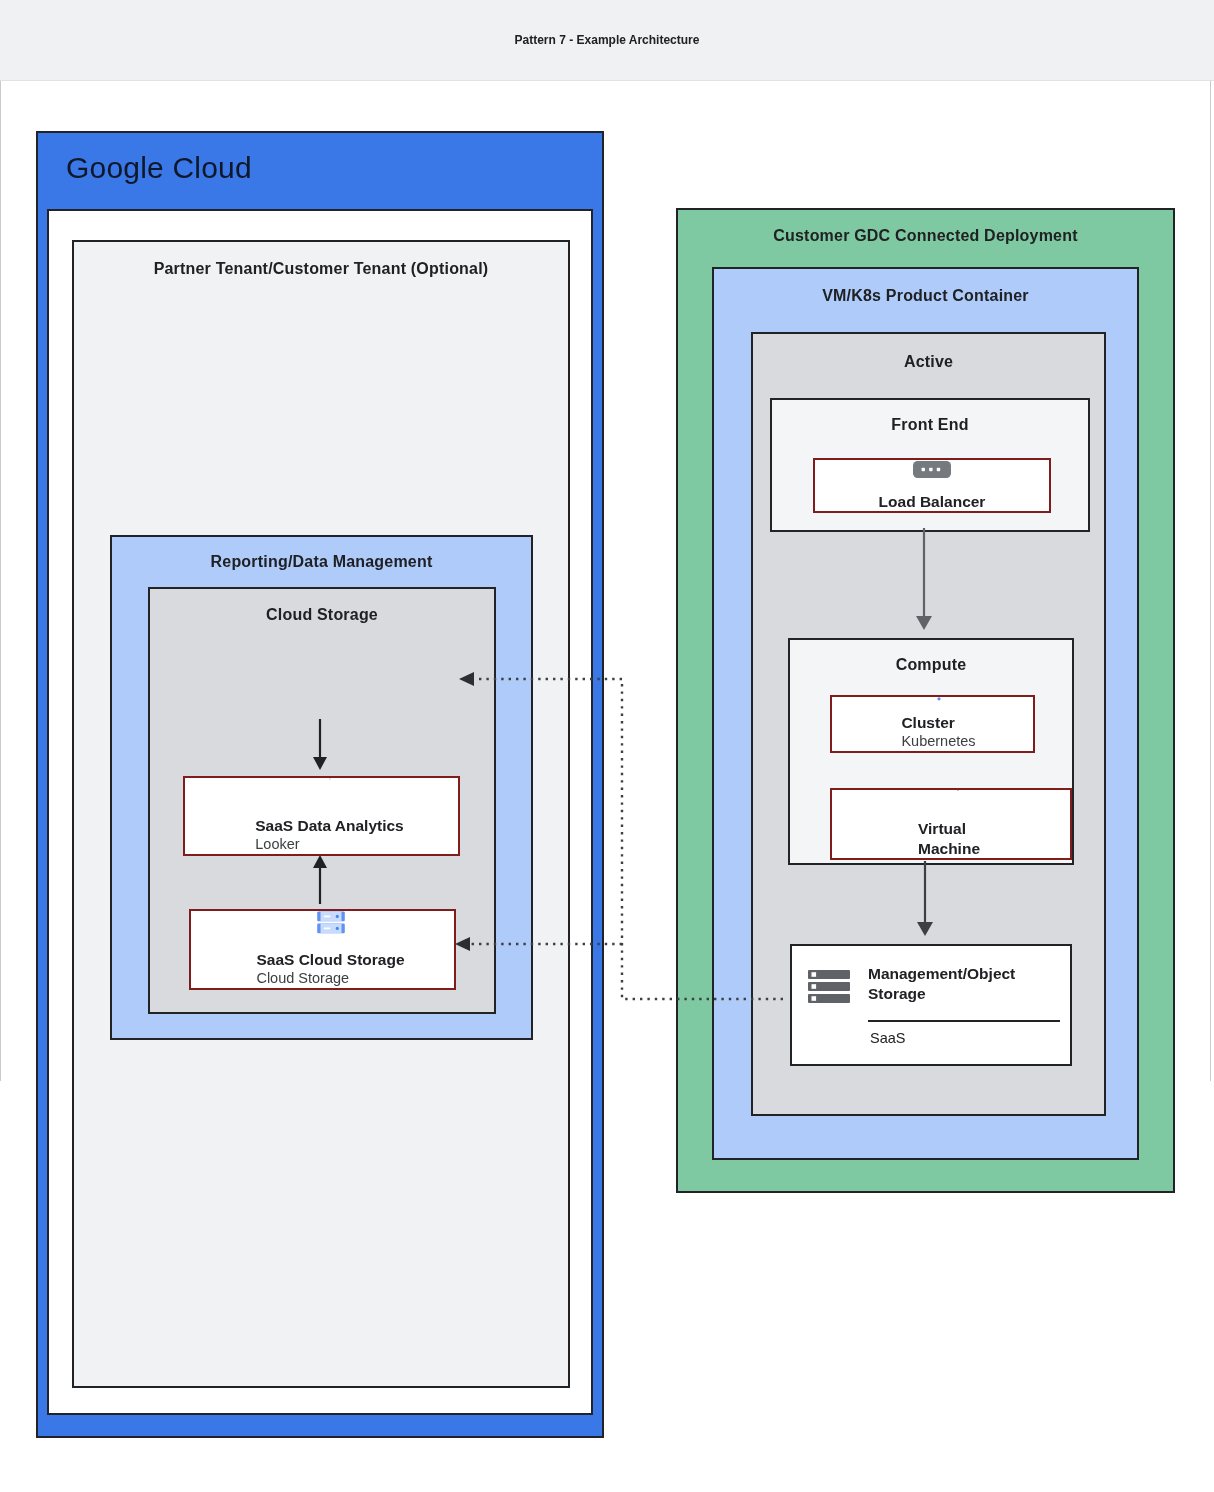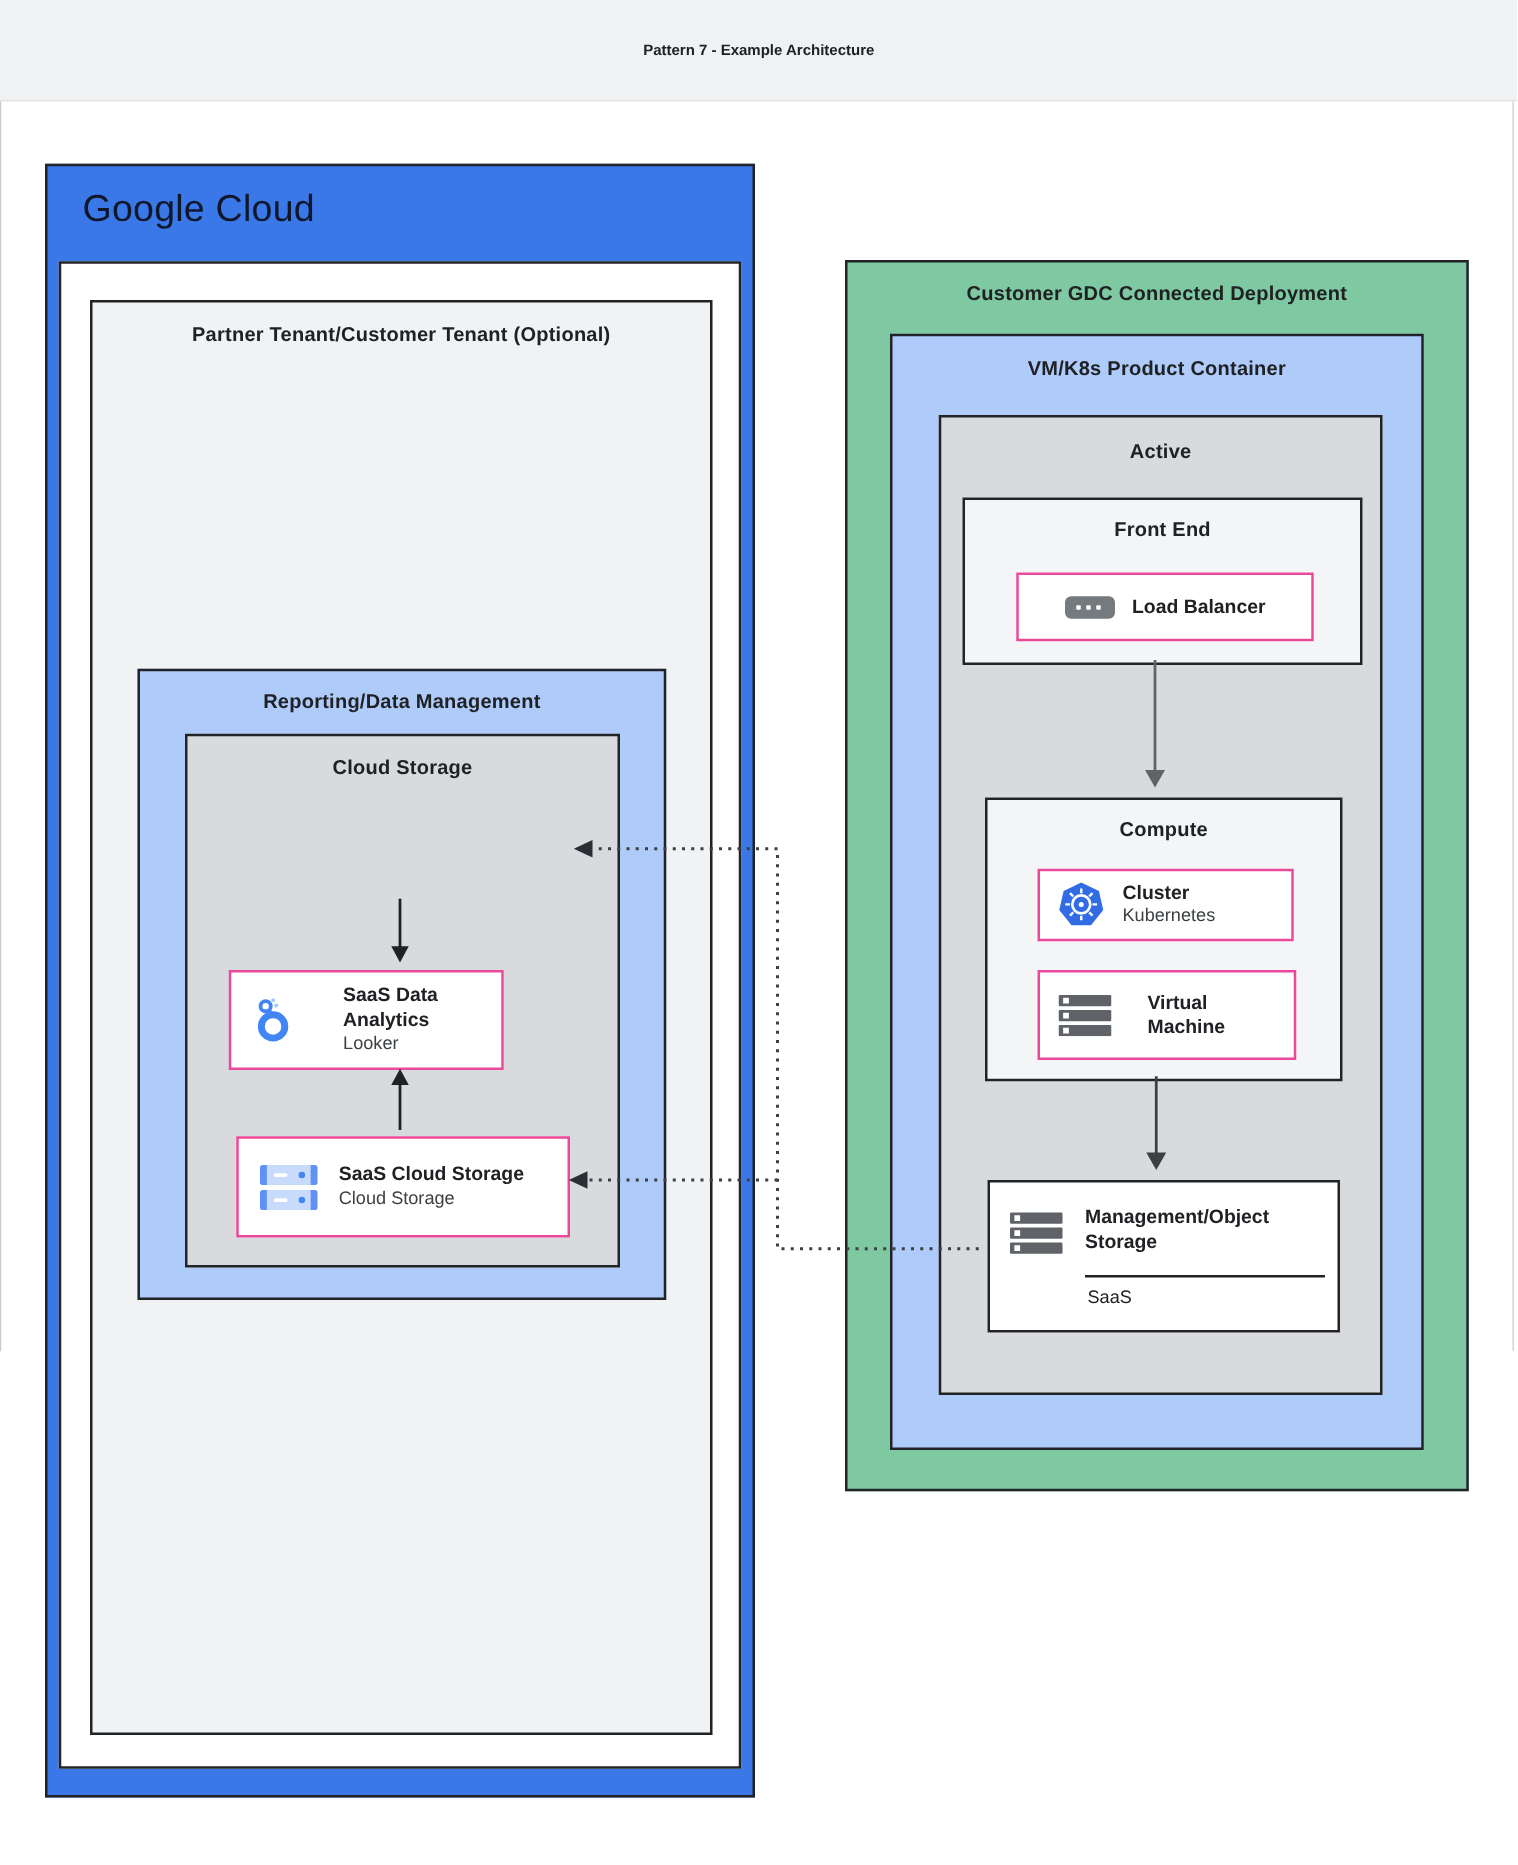--- a/index.html
+++ b/index.html
@@ -24,46 +24,46 @@
   #gc-logo .g2 { font-weight:400; }
   #gc-white { left:9px; top:76px; width:546px; height:1206px; background:#ffffff;padding-left:32px; }
   #partner-box { left:23px; top:29px; width:498px; height:1148px; background:#f0f2f3; border-width:2px; }
   #partner-box > .title { margin-top:18px; }
 
   #reporting-box { left:36px; top:293px; width:423px; height:505px; background:#aecbfa; }
   #reporting-box > .title { margin-top:16px; }
   #cs-box { left:36px; top:50px; width:348px; height:427px; background:#d8dadd; }
   #cs-box > .title { margin-top:17px; }
 
-  .card { position:absolute; background:#ffffff; border:2px solid #ec4899;
-    display:flex; align-items:center; gap:16px; padding-left:16px; }
+  .card { position:absolute; background:#ffffff; border:2px solid #7f1d1d;
+    display:flex; align-items:center; gap:16px; padding-left:16px;flex-direction:column; }
   .card .txt .t1 { font-weight:bold; font-size:15.5px; color:#202124; line-height:1.25; }
   .card .txt .t2 { font-size:14.5px; color:#3c4043; line-height:1.3; }
 
   #card-warehouse { left:33px; top:55px; width:277px; height:78px; }
-  #card-analytics { left:33px; top:187px; width:220px; height:80px;gap:36px; }
+  #card-analytics { left:33px; top:187px; width:277px; height:80px;gap:36px; }
   #card-saas-storage { left:39px; top:320px; width:267px; height:81px; }
 
   
   #gdc-box { left:676px; top:208px; width:499px; height:985px; background:#7ec9a1; }
   #gdc-box > .title { margin-top:17px; }
   #vmk8s-box { left:34px; top:57px; width:427px; height:893px; background:#aecbfa; }
   #vmk8s-box > .title { margin-top:18px; }
   #active-box { left:37px; top:63px; width:355px; height:784px; background:#d8dadd; }
   #active-box > .title { margin-top:19px; }
 
   #frontend-box { left:17px; top:64px; width:320px; height:134px; background:#f3f5f6; }
   #frontend-box > .title { margin-top:16px; }
   #card-lb { left:41px; top:58px; width:238px; height:55px; justify-content:center; padding-left:0; gap:14px; }
   #card-lb .t1 { font-weight:bold; font-size:15.5px; }
 
   #compute-box { left:35px; top:304px; width:286px; height:227px; background:#f3f5f6; }
   #compute-box > .title { margin-top:16px; }
   #card-cluster { left:40px; top:55px; width:205px; height:58px; gap:12px; padding-left:12px; }
-  #card-vm { left:40px; top:136px; width:207px; height:72px; gap:28px; padding-left:14px; }
+  #card-vm { left:40px; top:148px; width:242px; height:72px; gap:28px; padding-left:14px; }
   #card-vm .txt .t1 { width:80px; }
 
   #db-box { left:37px; top:610px; width:282px; height:122px; background:#ffffff; border-width:2.5px; }
   #db-box .db-icon-wrap { position:absolute; left:15px; top:22px; }
   #db-box .db-title { position:absolute; left:76px; top:18px; width:185px; font-weight:bold; font-size:15.5px; line-height:1.3; color:#202124; }
   #db-box .db-rule { position:absolute; left:76px; top:74px; width:192px; border-top:2px solid #212327; }
   #db-box .db-label { position:absolute; left:78px; top:84px; font-size:14.5px; color:#202124; }
 
   #connector-layer { position:absolute; left:0; top:0; width:1214px; height:1492px; pointer-events:none; }
 </style>

